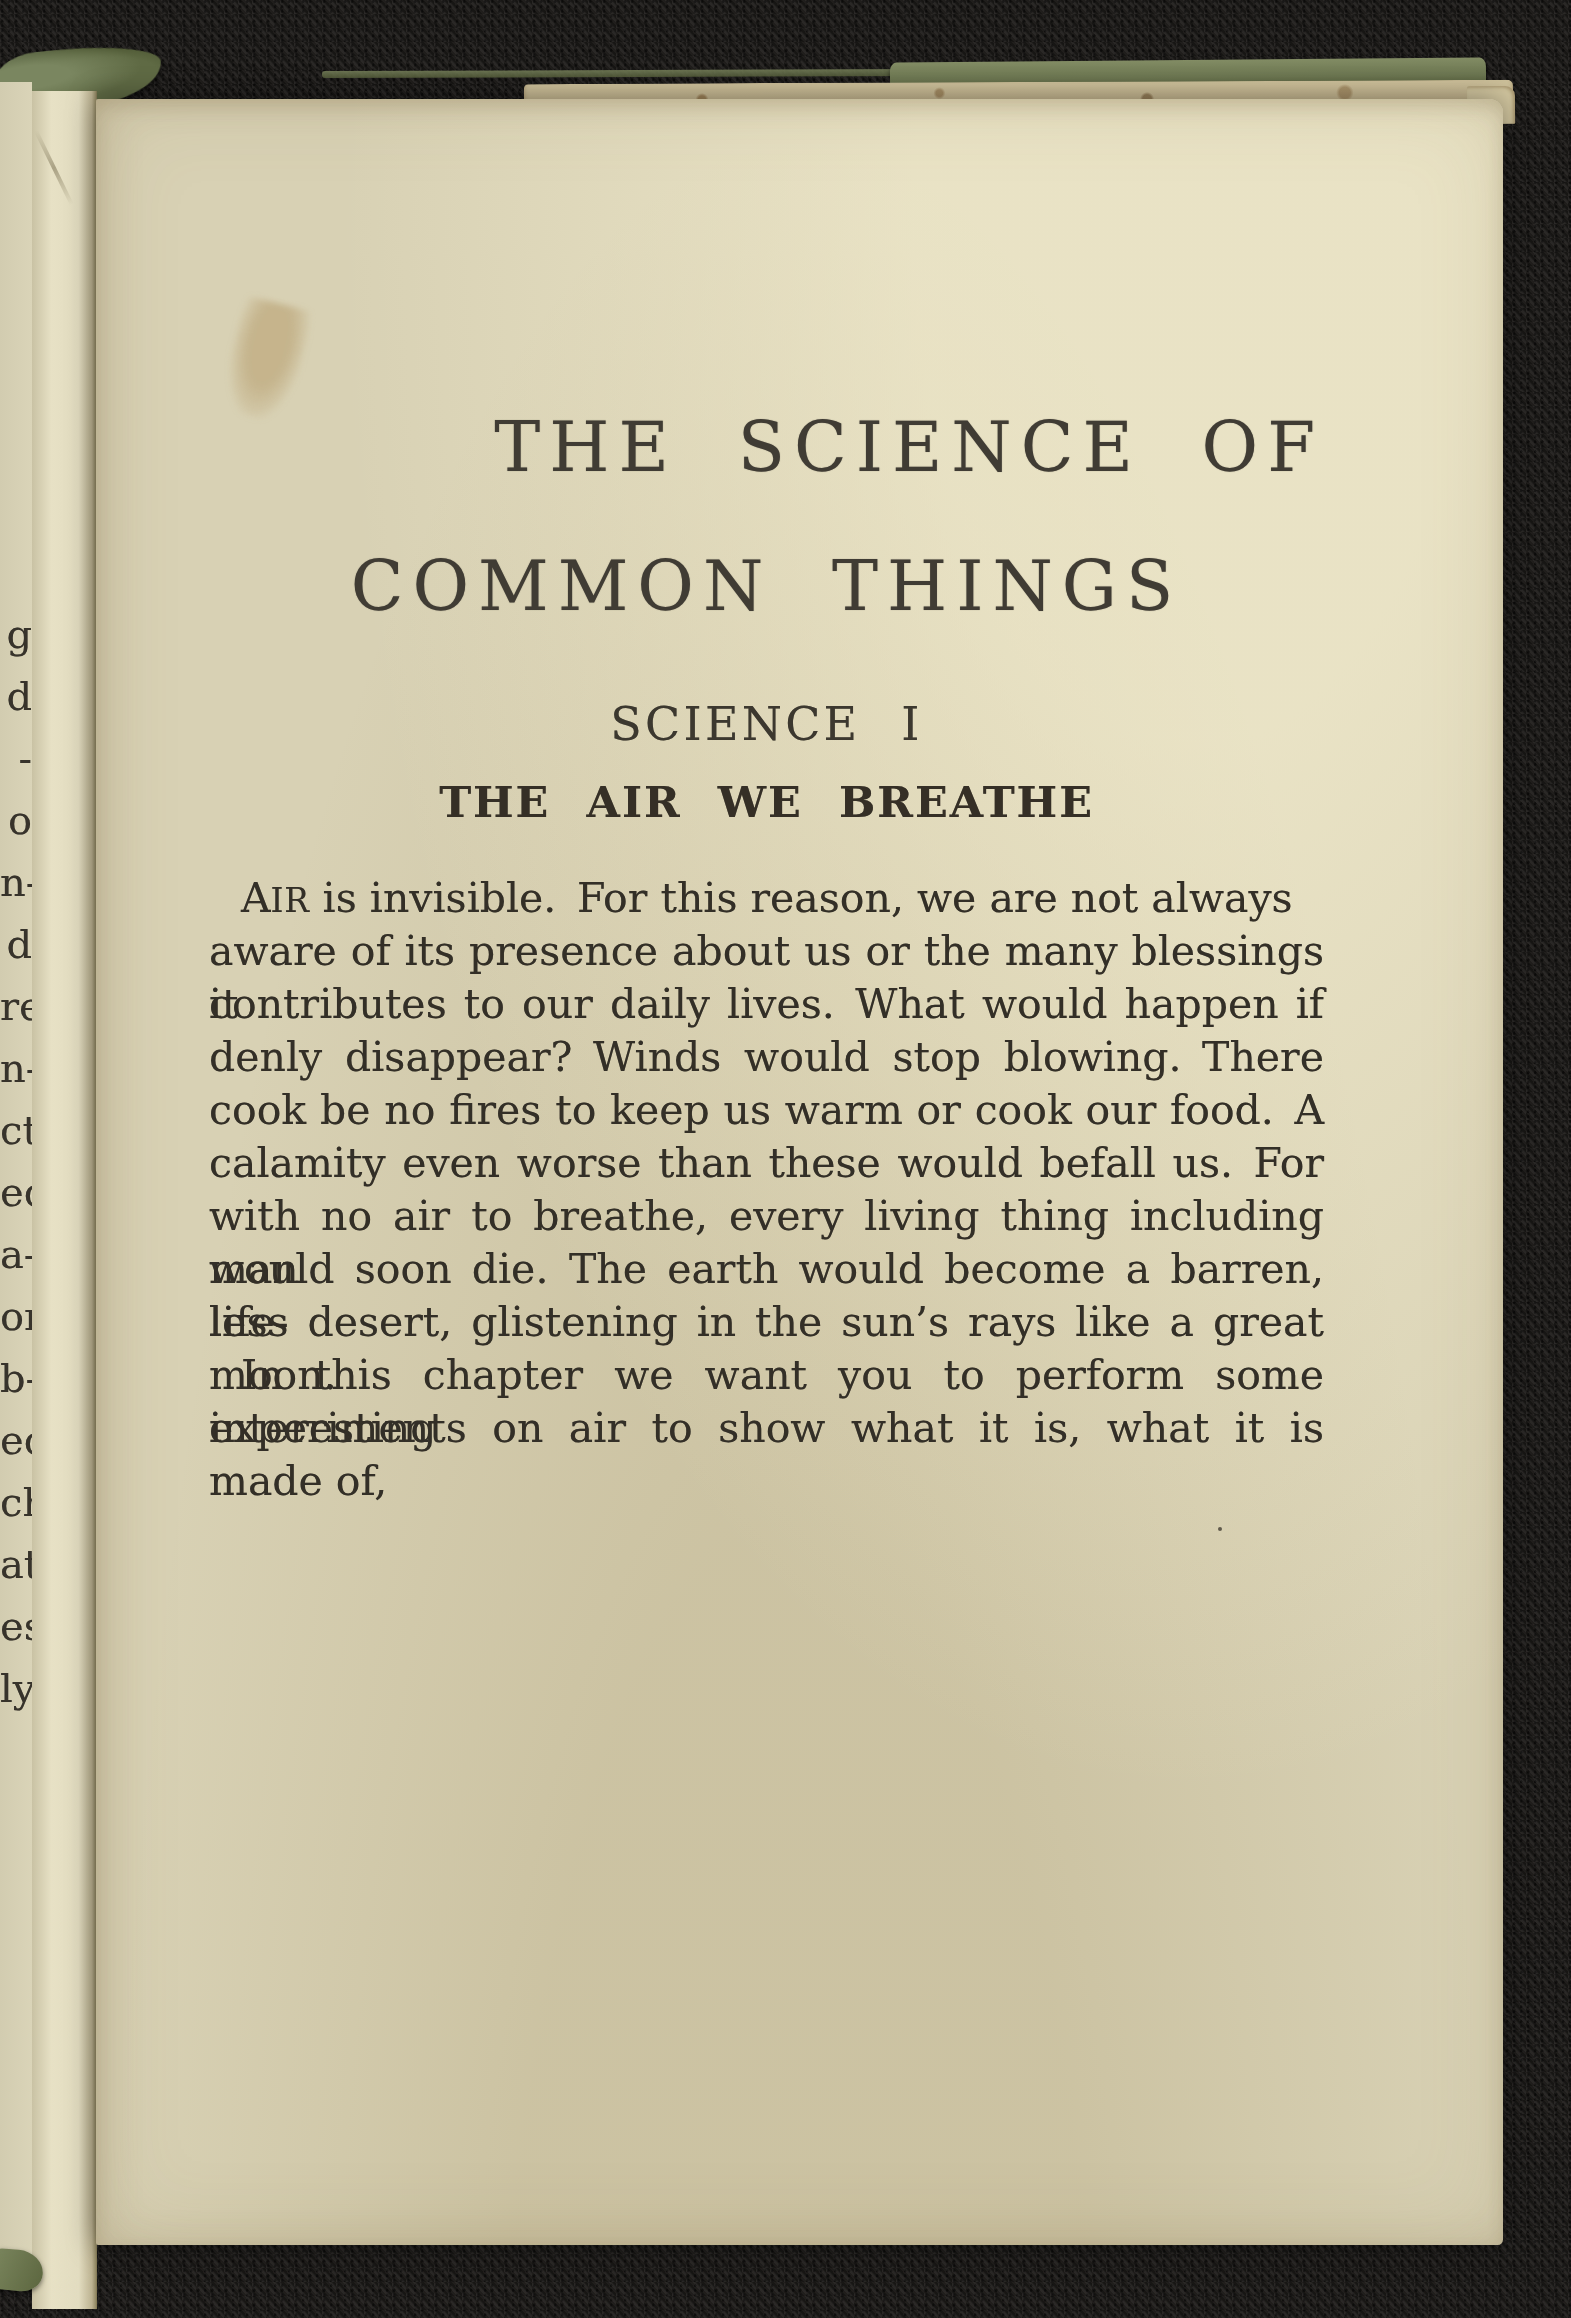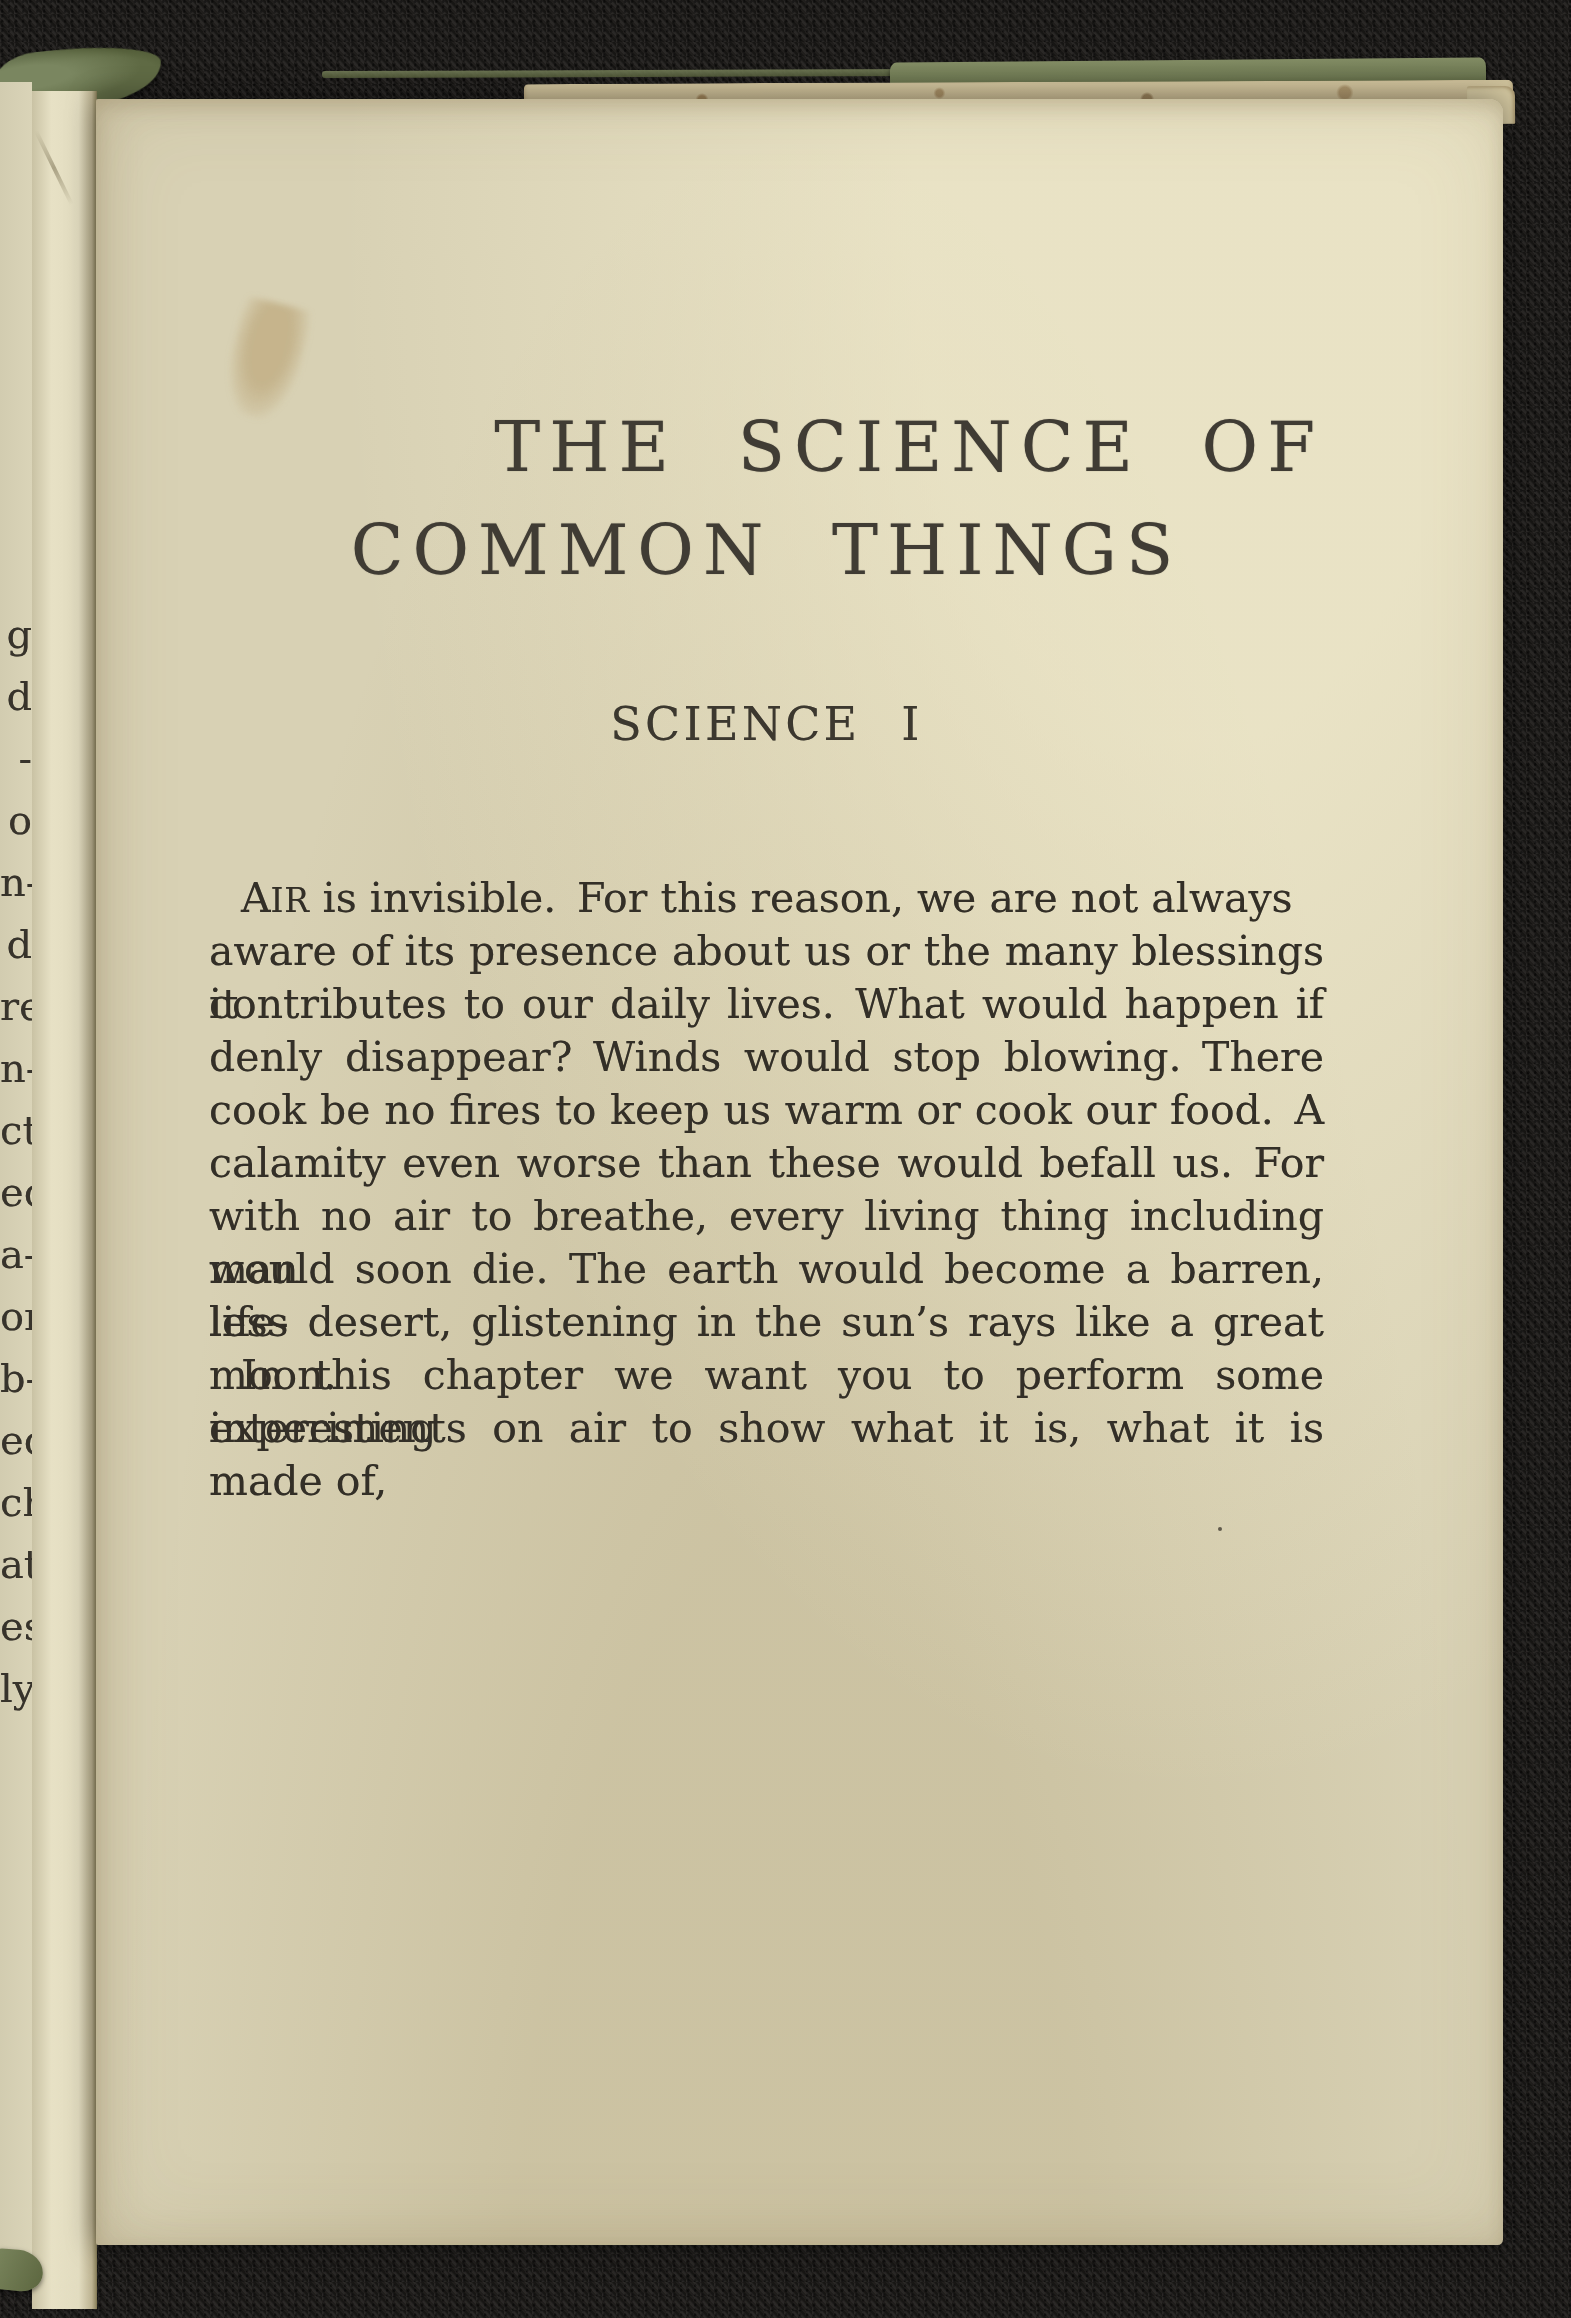--- a/index.html
+++ b/index.html
@@ -104,21 +104,21 @@
   }
   
   .text-layer{position:absolute;inset:0;color:#363128;}
   .t-center{position:absolute;left:209px;width:1115px;text-align:center;white-space:nowrap;}
   .title{
     font-size:69px;line-height:1;color:#403c34;
     letter-spacing:.13em;word-spacing:.42em;
     text-shadow:0 0 1.1px rgba(64,60,52,.45);
   }
   #title1{top:413px;text-align:right;}
-  #title2{top:516px;}
+  #title2{top:552px;}
   .chapter{
     top:701px;font-size:46px;line-height:1;letter-spacing:.07em;word-spacing:.5em;color:#3c382f;
     text-shadow:0 0 0.5px rgba(60,56,47,.5);
   }
   .section{
     top:781px;font-size:43px;line-height:1;font-weight:bold;letter-spacing:.045em;word-spacing:.45em;color:#352f26;
     text-shadow:0 0 0.5px rgba(53,47,38,.5);
   }
   .body-block{
     position:absolute;left:209px;top:872px;width:1115px;
@@ -186,20 +186,21 @@
       <div>ly</div>
     </div>
 
   <div class="text-layer">
 
     <div class="t-center title" id="title1">THE SCIENCE OF</div>
     <div class="t-center title" id="title2">COMMON THINGS</div>
 
     <div class="t-center chapter">SCIENCE I</div>
 
+    <div class="t-center section">THE AIR WE BREATHE</div>
 
     <div class="body-block">
       <div class="lines p1">
         <div class="bodyline indent"><span>A</span><span class="lead-ir">IR</span><span> is invisible. For this reason, we are not always</span></div>
       </div>
       <div class="lines p1rest">
           <div class="bodyline">aware of its presence about us or the many blessings it</div>
           <div class="bodyline">contributes to our daily lives. What would happen if</div>
           <div class="bodyline">denly disappear? Winds would stop blowing. There</div>
           <div class="bodyline">cook be no fires to keep us warm or cook our food. A</div>

